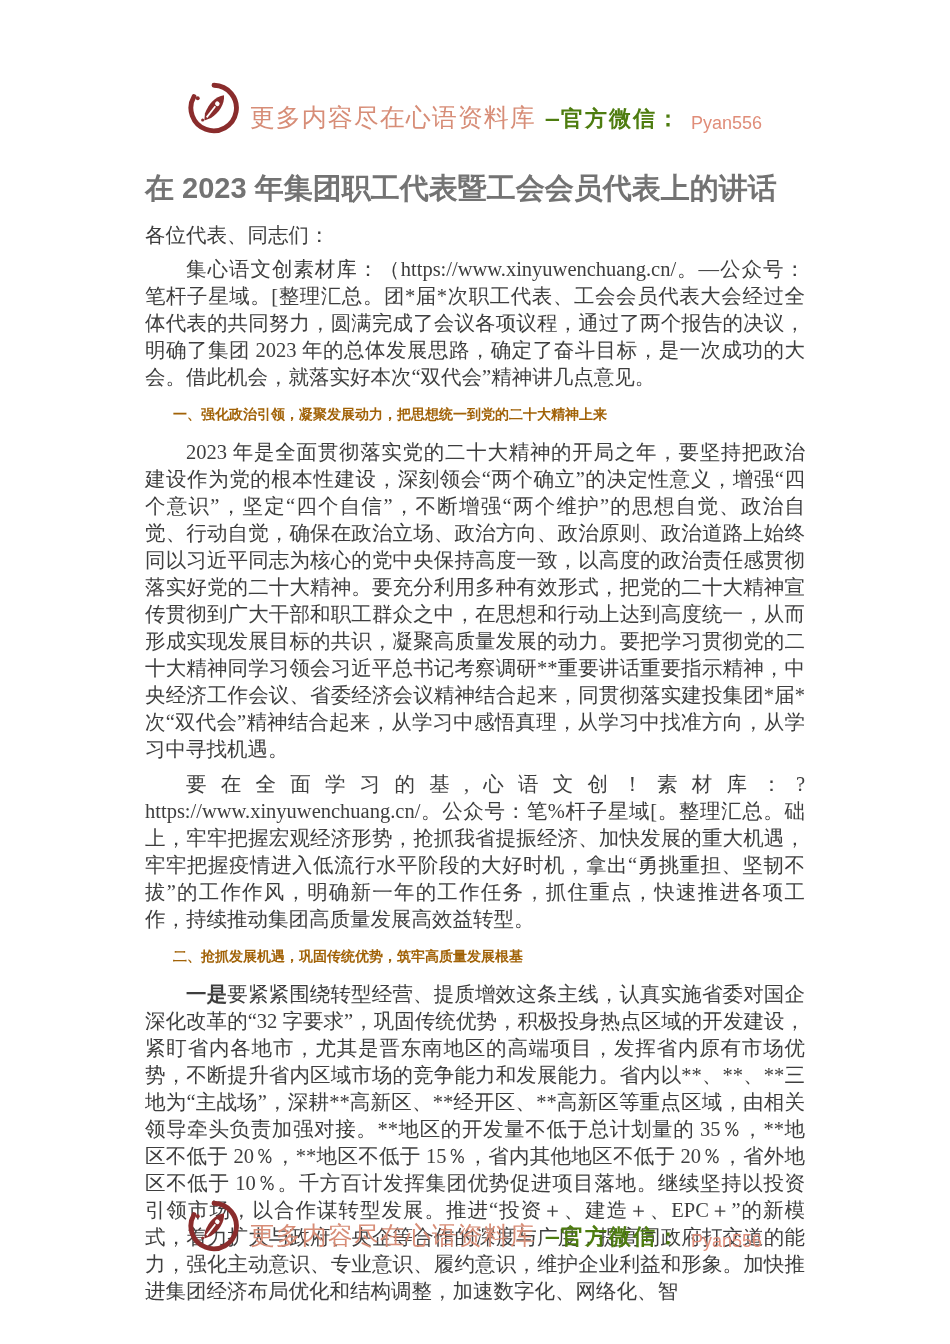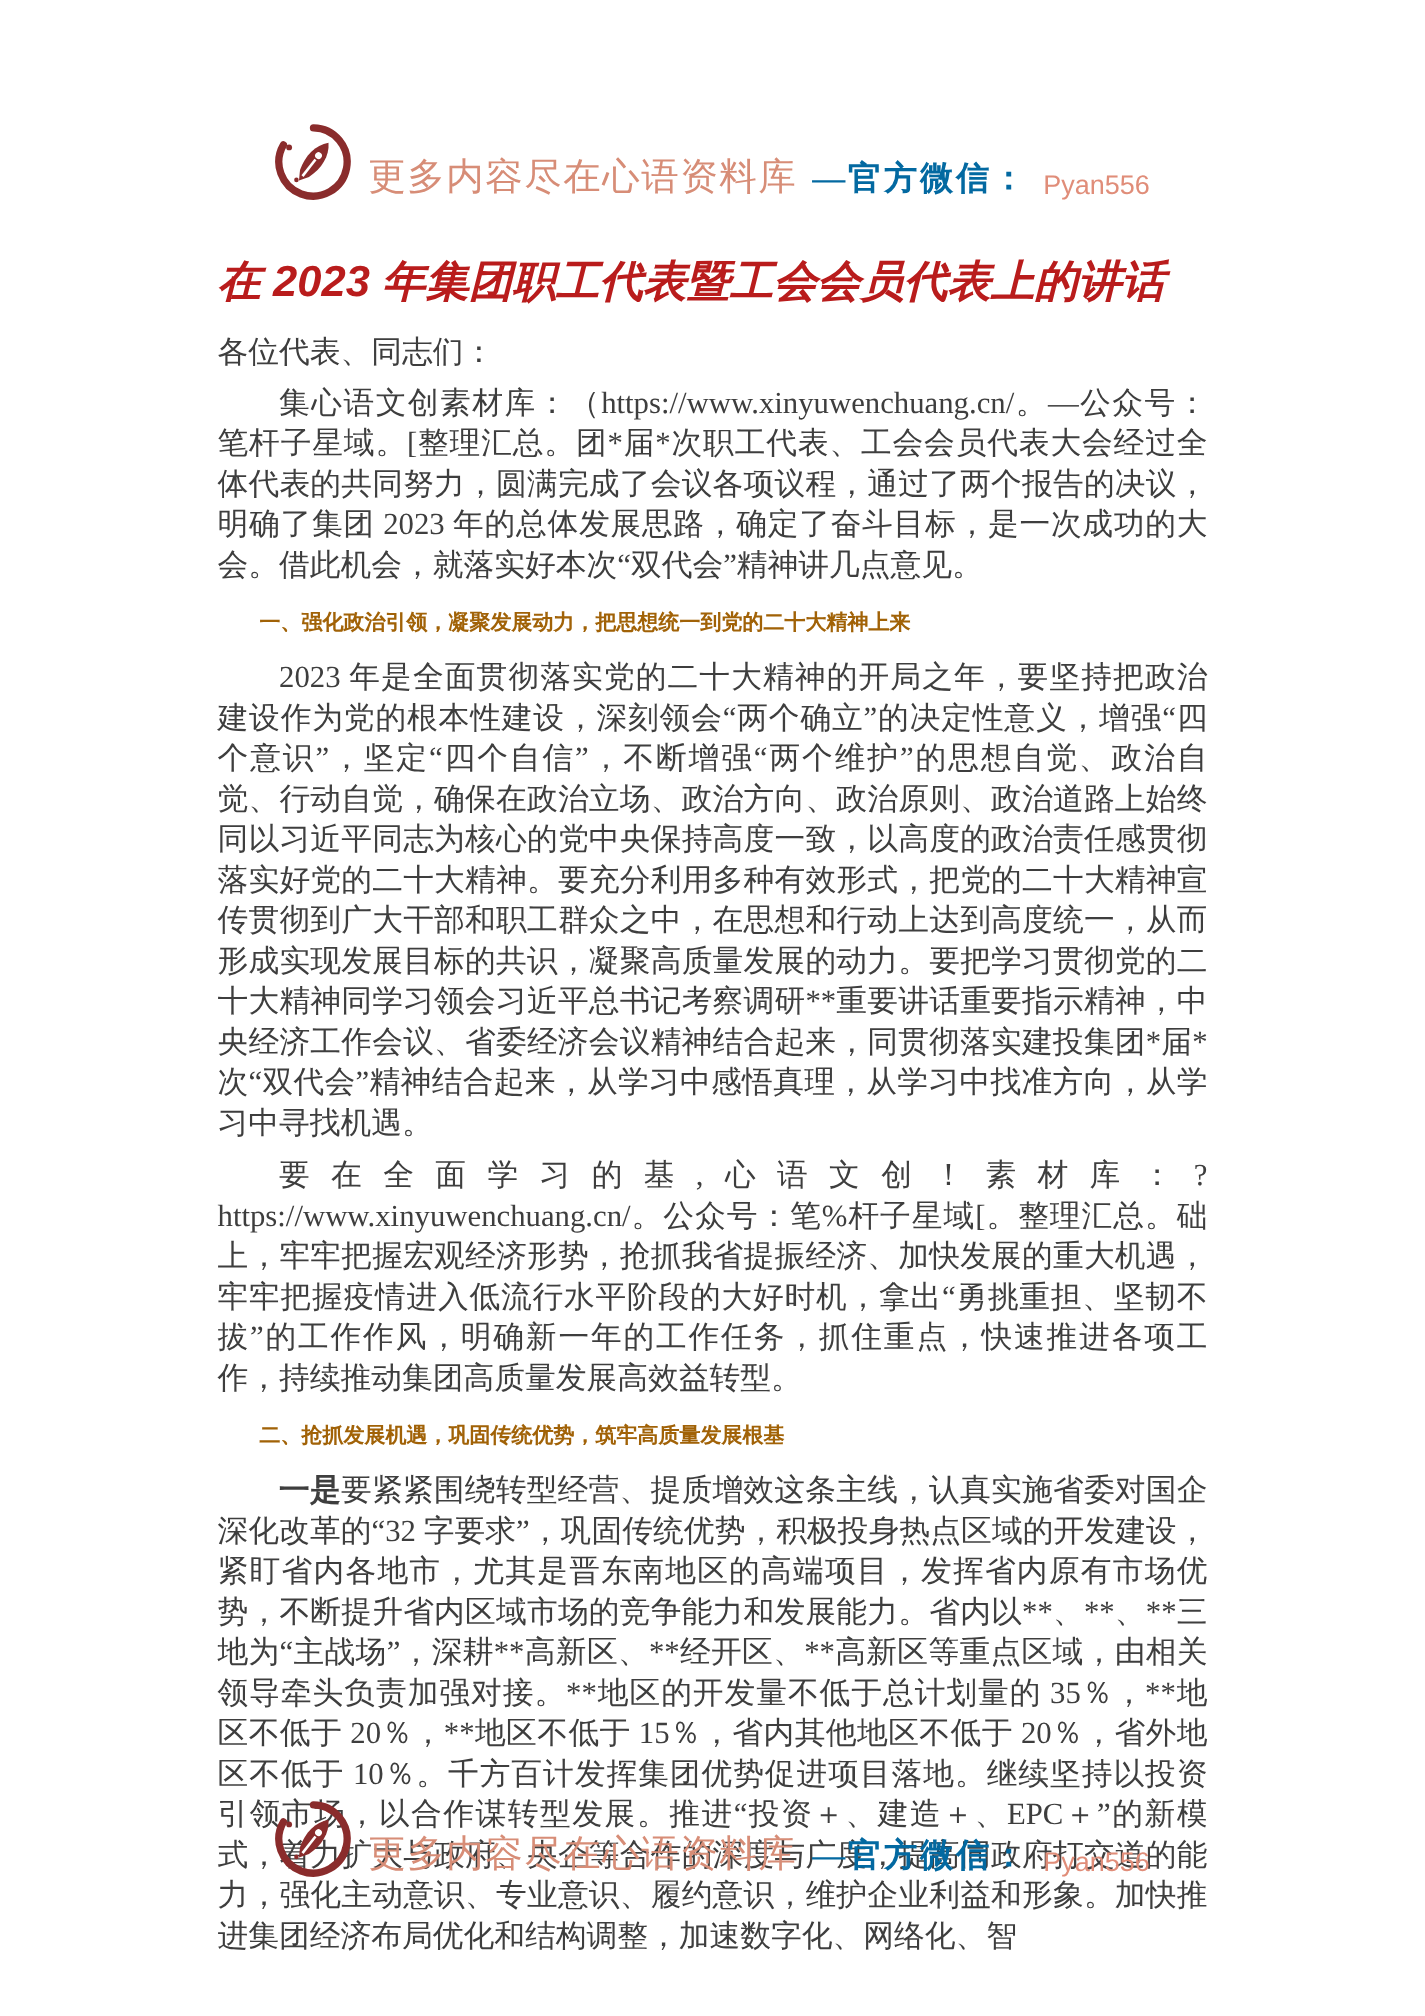--- a/index.html
+++ b/index.html
@@ -28,45 +28,44 @@
     top: 1200px;
   }
   .wm-logo { width: 52px; height: 52px; flex: 0 0 auto; }
   .wm-brand {
     font-family: "Liberation Serif", serif;
     font-size: 25px;
     color: #d78d77;
     letter-spacing: 1px;
   }
   .wm-wechat {
-    font-family: Liberation Serif, serif;
+    font-family: Liberation Mono, monospace;
     font-size: 22px;
     font-weight: bold;
-    color: #0369a1;
+    color: #4d7c0f;
     letter-spacing: 2px;
   }
   .wm-id {
     font-family: "Liberation Sans", sans-serif;
     font-size: 18px;
     color: #e08d79;
   }
   
   .content {
     width: 660px;
     margin: 0 auto;
   }
   .doc-title {
     margin: 32px 0 0 0;
     font-family: "Liberation Sans", sans-serif;
     font-weight: bold;
     font-size: 29px;
     line-height: 44px;
-    color: #b91c1c;
+    color: #737373;
     text-align: left;
-    font-style: italic;
   }
   .doc-body {
     margin-top: 12px;
     font-size: 20.5px;
     line-height: 27px;
     text-align: justify;
   }
   .salutation {
     margin: 0 0 7px 0;
     text-indent: 0;

